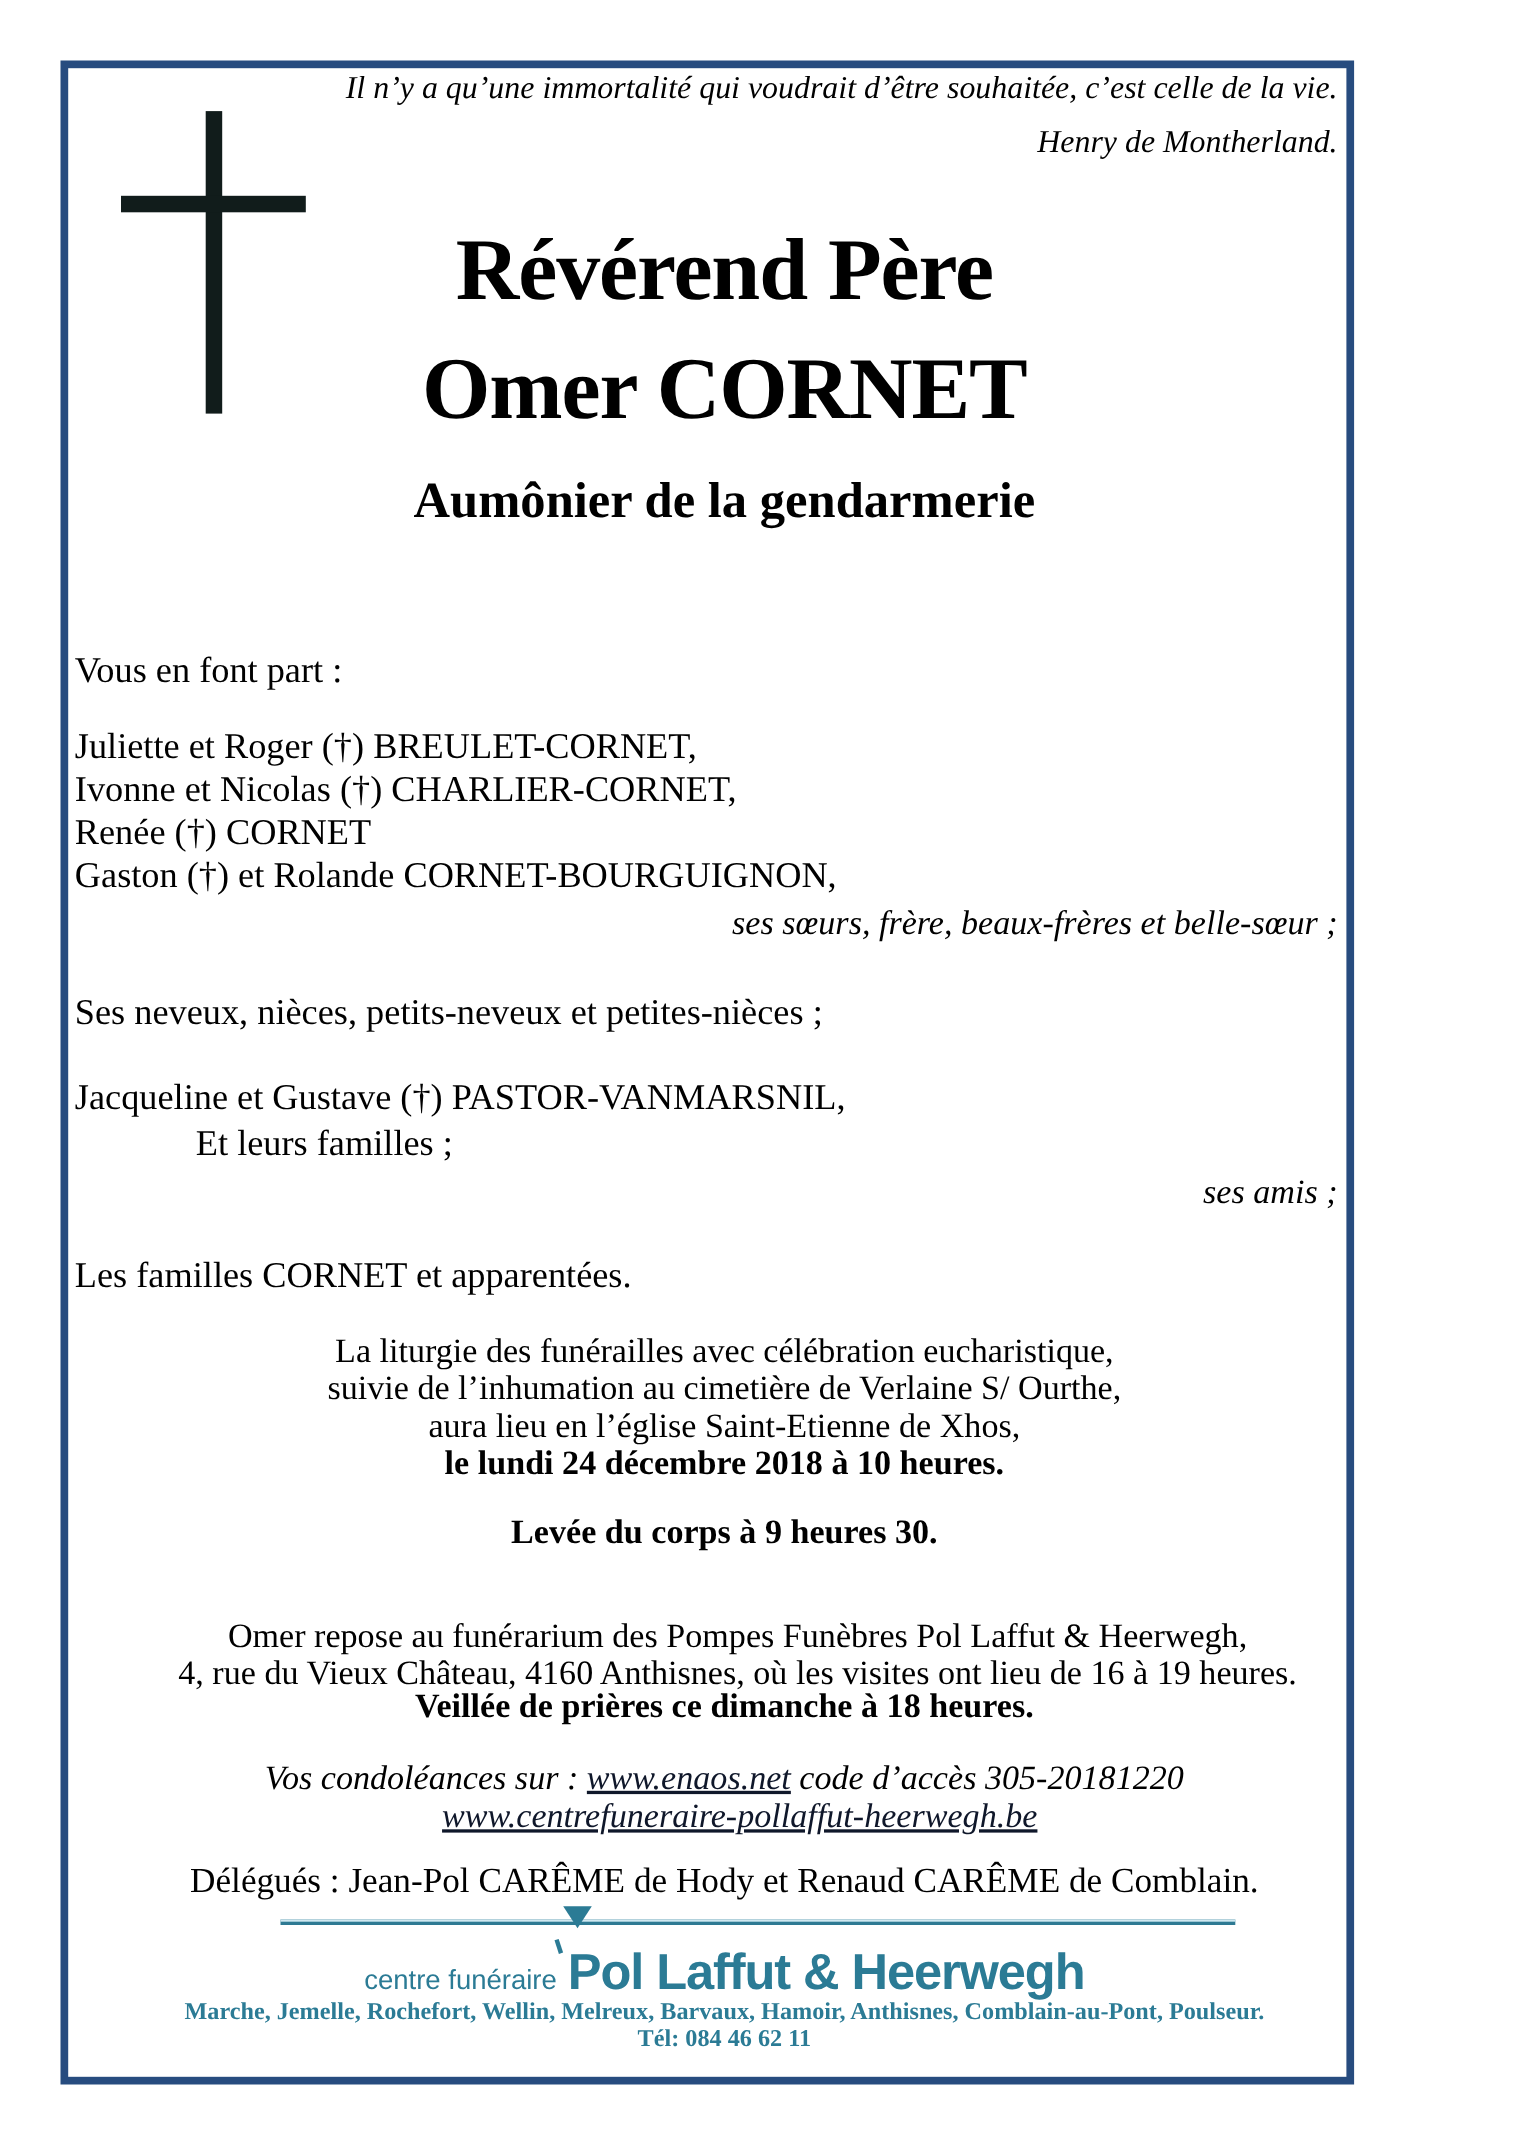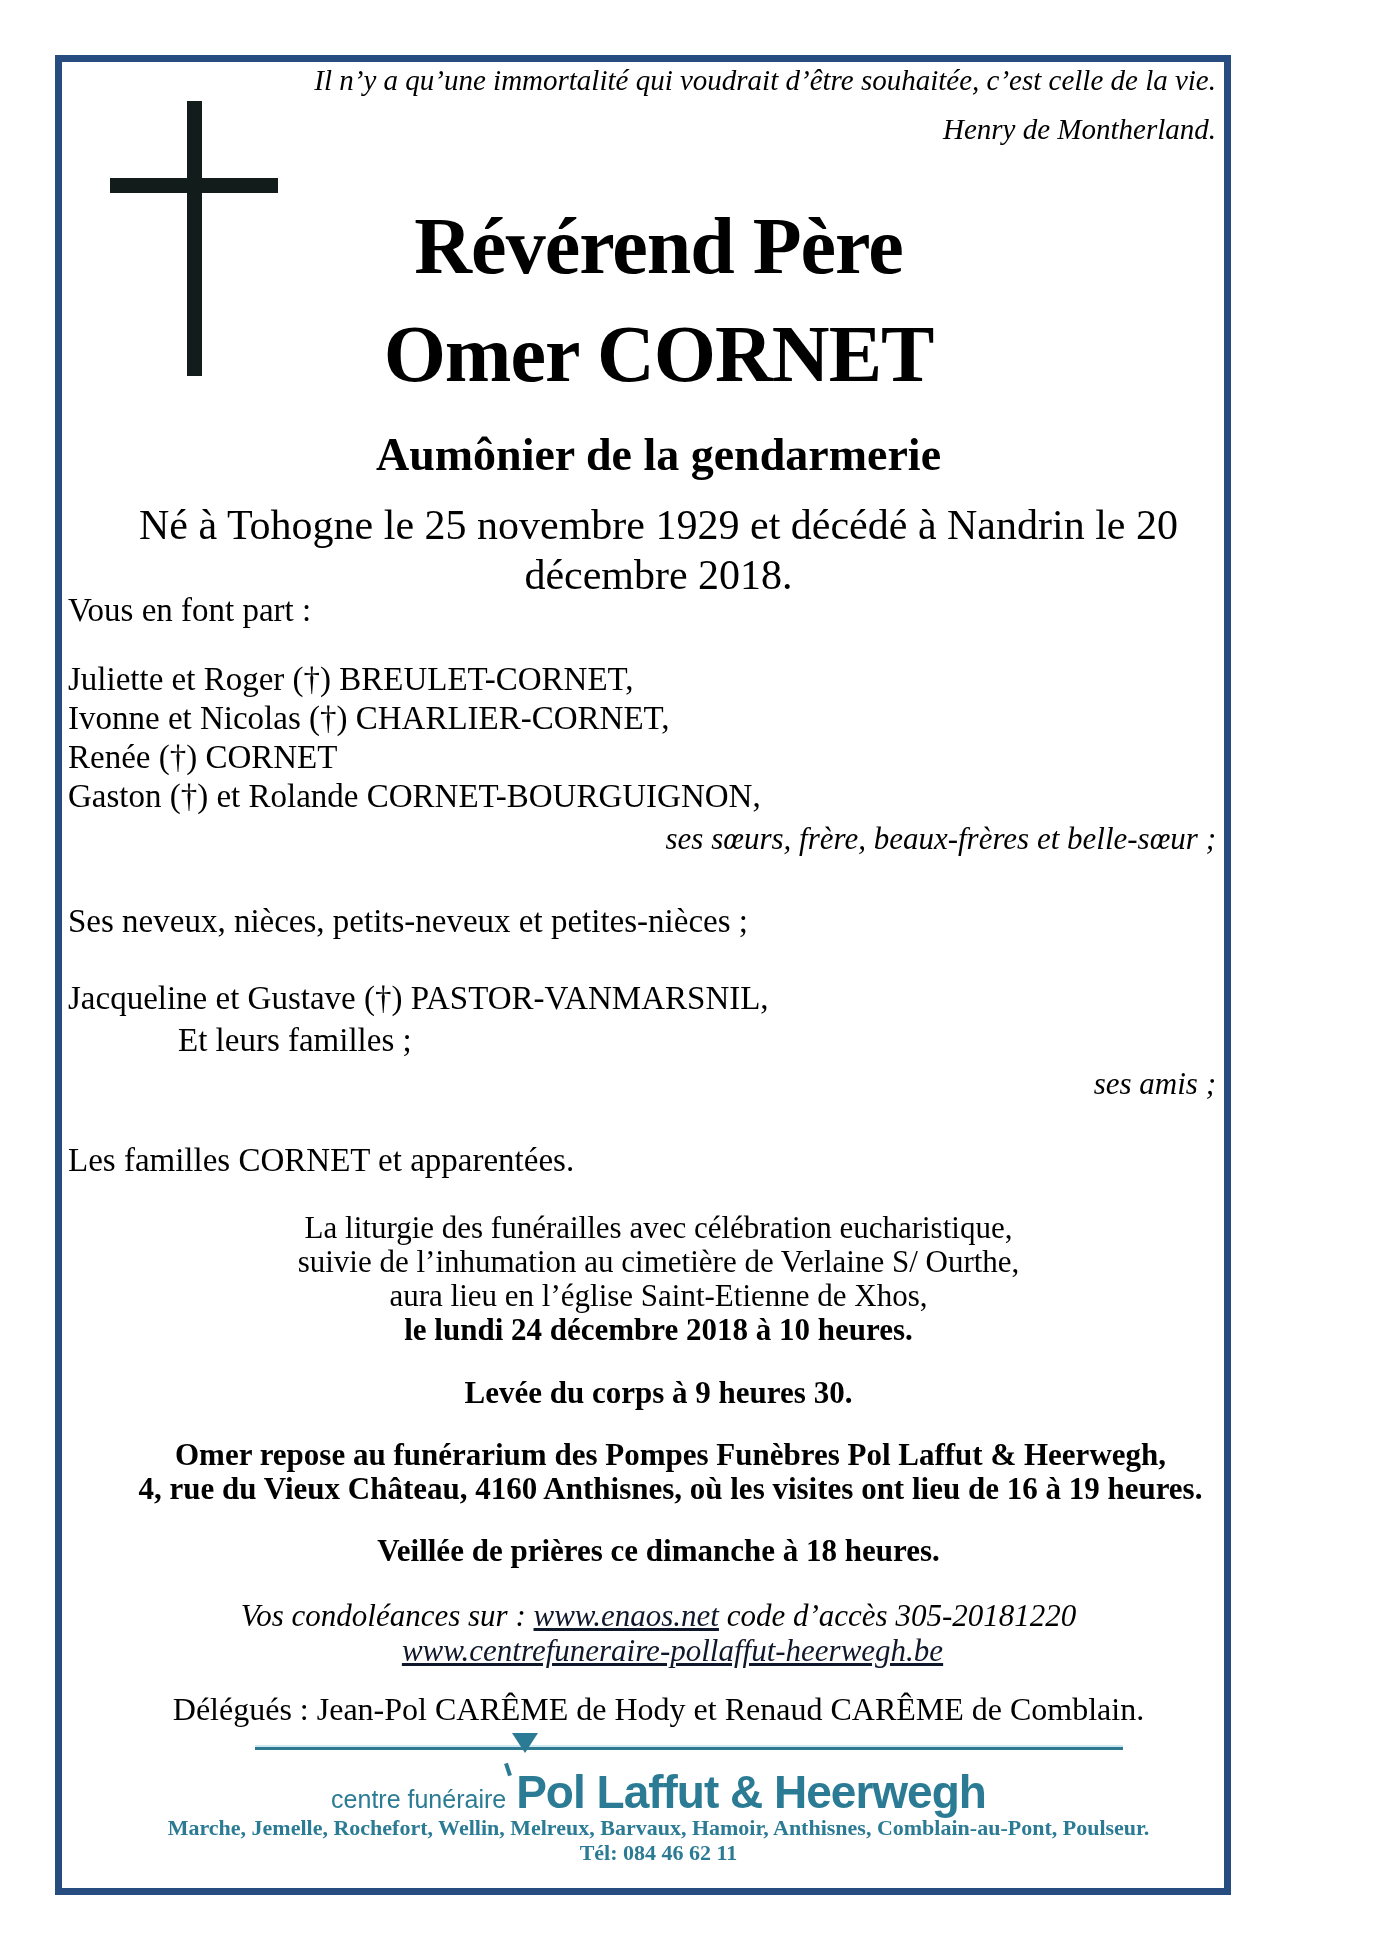--- a/index.html
+++ b/index.html
@@ -26,21 +26,21 @@
   .rel-note{top:758px;}
   .neveux{top:839px;}
   .jacq{top:916px;}
   .et-fam{top:958px;padding-left:116px;}
   .amis{top:1003px;}
   .les-fam{top:1078px;}
   .center{text-align:center;font-size:31px;line-height:34px;}
   .liturgie{top:1149px;}
   .bold{font-weight:bold;}
   .levee{top:1314px;}
-  .repose{top:1376px;font-weight:bold;margin-left:24px;}
+  .repose{top:1408px;font-weight:normal;margin-left:24px;}
   .veillee{top:1472px;}
   .condol{top:1537px;font-style:italic;font-size:31px;}
   .condol2{top:1572px;font-style:italic;font-size:31px;margin-left:28px;}
   a.doclink{color:#0f172a;text-decoration:underline;font-style:italic;}
   .delegates{top:1629px;text-align:center;font-size:32px;}
   
   .rule{position:absolute;top:1683px;left:193px;width:868px;height:3px;background:#2E7A93;border-top:2px solid #CFE8F0;}
   .logo{top:1703px;display:flex;justify-content:center;align-items:baseline;font-family:"Liberation Sans",sans-serif;color:#2B7B95;}
   .brand-small{font-size:25px;}
   .brand-wrap{position:relative;margin-left:10px;}
@@ -65,21 +65,20 @@
     <div class="h"></div>
   </div>
 
   <div class="abs title">
     <div>Révérend Père</div>
     <div>Omer CORNET</div>
   </div>
 
   <div class="abs subtitle">Aumônier de la gendarmerie</div>
 
-  <div class="abs dates">Né à Tohogne le 25 novembre 1929 et décédé à Nandrin le 20 décembre 2018.</div>
 
   <div class="abs bodytxt intro">Vous en font part :</div>
 
   <div class="abs bodytxt family">
     <div>Juliette et Roger (†) BREULET-CORNET,</div>
     <div>Ivonne et Nicolas (†) CHARLIER-CORNET,</div>
     <div>Renée (†) CORNET</div>
     <div>Gaston (†) et Rolande CORNET-BOURGUIGNON,</div>
   </div>
 

